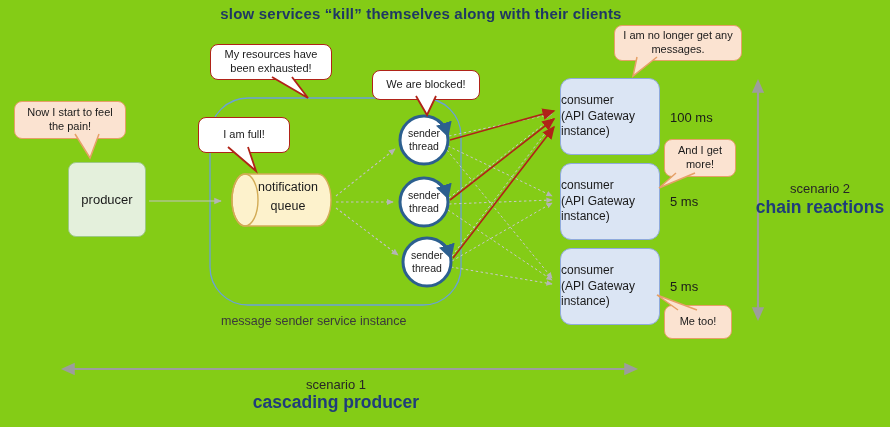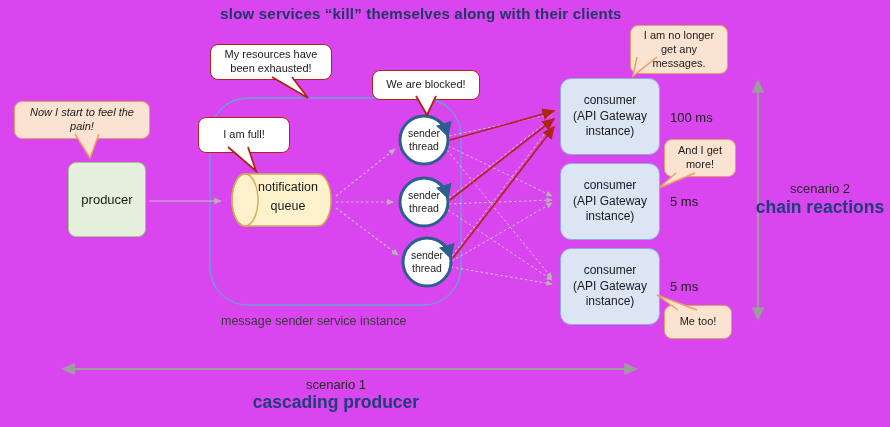--- a/index.html
+++ b/index.html
@@ -1,17 +1,17 @@
 <!DOCTYPE html>
 <html><head>
 <meta charset="utf-8">
 <style>
   html,body{margin:0;padding:0;background:#ffffff;}
   .canvas{
-    position:relative;width:890px;height:427px;background:#d946ef;
+    position:relative;width:890px;height:427px;background:#84cc16;
     font-family:"Liberation Sans",sans-serif;overflow:hidden;
   }
   .layer{position:absolute;left:0;top:0;width:890px;height:427px;}
   svg.layer{pointer-events:none;}
   .abs{position:absolute;}
   .title{
     left:171px;top:5px;width:500px;text-align:center;
     font-size:15px;font-weight:600;color:#1f3864;letter-spacing:.2px;
   }
   .node{
@@ -26,21 +26,21 @@
     left:240px;top:178px;width:96px;text-align:center;font-size:12.5px;
     color:#1a1a1a;line-height:1.55;
   }
   .thread-label{
     position:absolute;width:60px;text-align:center;font-size:10.5px;
     color:#1a1a1a;line-height:1.25;
   }
   .consumer{
     position:absolute;left:560px;width:98px;height:75px;border-radius:11px;
     background:#dbe5f4;border:1px solid #8faadc;display:flex;flex-direction:column;
-    align-items:center;justify-content:center;font-size:12px;color:#1a1a1a;line-height:1.3;
+    justify-content:center;font-size:12px;color:#1a1a1a;line-height:1.3;
   }
   .latency{position:absolute;left:670px;font-size:13px;color:#1a1a1a;}
   .container-label{
     left:221px;top:314px;width:220px;text-align:left;font-size:12.5px;color:#3a3a3a;
   }
   .bubble{
     position:absolute;border-radius:8px;text-align:center;font-size:11px;
     color:#1a1a1a;line-height:1.25;box-sizing:border-box;
     display:flex;align-items:center;justify-content:center;z-index:3;
   }
@@ -156,33 +156,33 @@
     <div>(API Gateway</div>
     <div>instance)</div>
   </div>
 
   <div class="latency" style="top:110px;">100 ms</div>
   <div class="latency" style="top:194px;">5 ms</div>
   <div class="latency" style="top:279px;">5 ms</div>
 
   <div class="abs container-label">message sender service instance</div>
 
-  <div class="bubble peach" style="left:14px;top:101px;width:136px;padding:4px 6px;font-style:italic;">
+  <div class="bubble peach" style="left:14px;top:101px;width:112px;padding:4px 6px;">
     <span>Now I start to feel the pain!</span>
   </div>
   <div class="bubble alert" style="left:210px;top:44px;width:122px;padding:3px 6px;">
     <span>My resources have been exhausted!</span>
   </div>
   <div class="bubble alert" style="left:198px;top:117px;width:92px;padding:10px 6px;text-align:center;">
     <span>I am full!</span>
   </div>
   <div class="bubble alert" style="left:372px;top:70px;width:108px;padding:7px 6px;">
     <span>We are blocked!</span>
   </div>
-  <div class="bubble peach" style="left:614px;top:25px;width:98px;padding:3px 6px;margin-left:16px;">
+  <div class="bubble peach" style="left:614px;top:25px;width:128px;padding:3px 6px;">
     <span>I am no longer get any messages.</span>
   </div>
   <div class="bubble peach" style="left:664px;top:139px;width:72px;padding:4px 6px;">
     <span>And I get more!</span>
   </div>
   <div class="bubble peach" style="left:664px;top:305px;width:68px;padding:9px 6px;">
     <span>Me too!</span>
   </div>
 
   <div class="scen-small" style="left:236px;top:377px;width:200px;">scenario 1</div>

